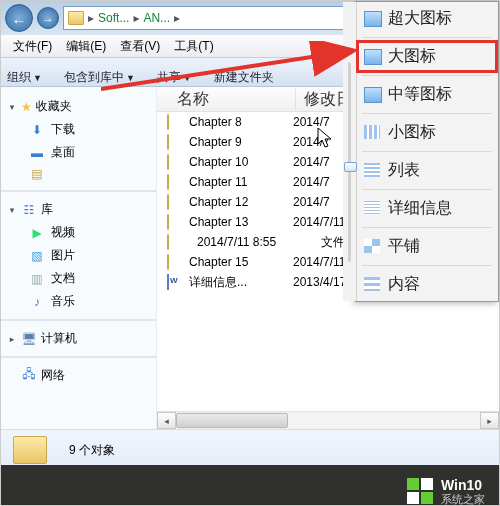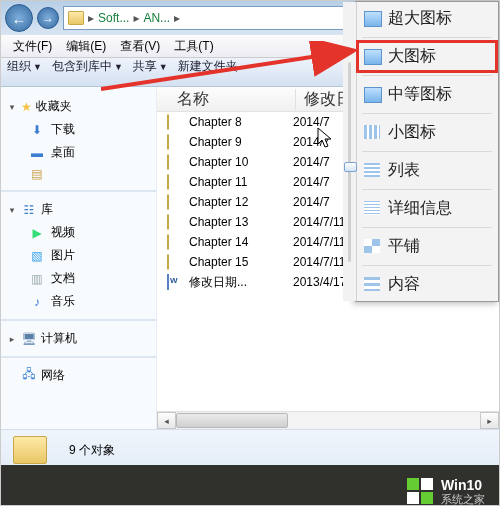--- a/index.html
+++ b/index.html
@@ -13,21 +13,21 @@
 .addr .sep{color:#555}
 .addr .folder-ico{width:14px;height:12px;background:linear-gradient(#ffe9a8,#e8c766);border:1px solid #c9a84a;border-radius:1px}
 .refbtn{width:26px;height:22px;border:1px solid #7c9cbf;background:linear-gradient(#fdfdfd,#e6eef7);display:flex;align-items:center;justify-content:center;color:#1a5ea8;border-radius:2px}
 .search{width:26px;height:22px;border:1px solid #7c9cbf;background:#fff;display:flex;align-items:center;justify-content:center;color:#888}
 
 
 .menubar{height:22px;background:linear-gradient(#fcfcfc,#ececf3);border-bottom:1px solid #ccc;display:flex;align-items:center;padding-left:8px;gap:6px;font-size:12px}
 .menubar span{padding:2px 4px}
 
 
-.toolbar{height:28px;background:linear-gradient(#eef3fb,#d4e1f1);border-bottom:1px solid #b6c6da;display:flex;align-items:flex-start;padding-left:6px;gap:10px;color:#223}
+.toolbar{height:28px;background:linear-gradient(#eef3fb,#d4e1f1);border-bottom:1px solid #b6c6da;display:flex;align-items:flex-end;padding-left:6px;gap:22px;color:#223}
 .toolbar .tb{display:flex;align-items:center;gap:2px}
 .toolbar .drop{font-size:9px;color:#223}
 
 
 .body{display:flex;height:342px}
 .nav{width:155px;background:#f7fbfd;border-right:1px solid #e6edf5;padding-top:6px;position:relative}
 .nav .grp{margin:2px 0;}
 .nav .hdr{display:flex;align-items:center;padding:3px 6px;gap:4px}
 .nav .item{display:flex;align-items:center;padding:3px 6px 3px 28px;gap:6px}
 .nav .tri{font-size:9px;color:#555;width:10px;text-align:center}
@@ -231,33 +231,32 @@
             <span class="tp"></span>
           </div>
           <div class="row">
             <span class="fico"><span class="folder-ico2"></span></span>
             <span class="nm">Chapter 13</span>
             <span class="dt">2014/7/11 8:55</span>
             <span class="tp">文件夹</span>
           </div>
           <div class="row">
             <span class="fico"><span class="folder-ico2"></span></span>
-            <span class="nm">Chapter 14</span>
             <span class="dt">2014/7/11 8:55</span>
             <span class="tp">文件夹</span>
           </div>
           <div class="row">
             <span class="fico"><span class="folder-ico2"></span></span>
             <span class="nm">Chapter 15</span>
             <span class="dt">2014/7/11 8:55</span>
             <span class="tp">文件夹</span>
           </div>
           <div class="row">
             <span class="fico"><span class="doc-ico"></span></span>
-            <span class="nm">修改日期...</span>
+            <span class="nm">详细信息...</span>
             <span class="dt">2013/4/17 22:16</span>
             <span class="tp">Microsoft Offi...</span>
           </div>
         </div>
       <div class="hscroll">
         <div class="arr">◂</div>
         <div class="track">
             <div class="thumb"></div>
           </div>
         <div class="arr">▸</div>

